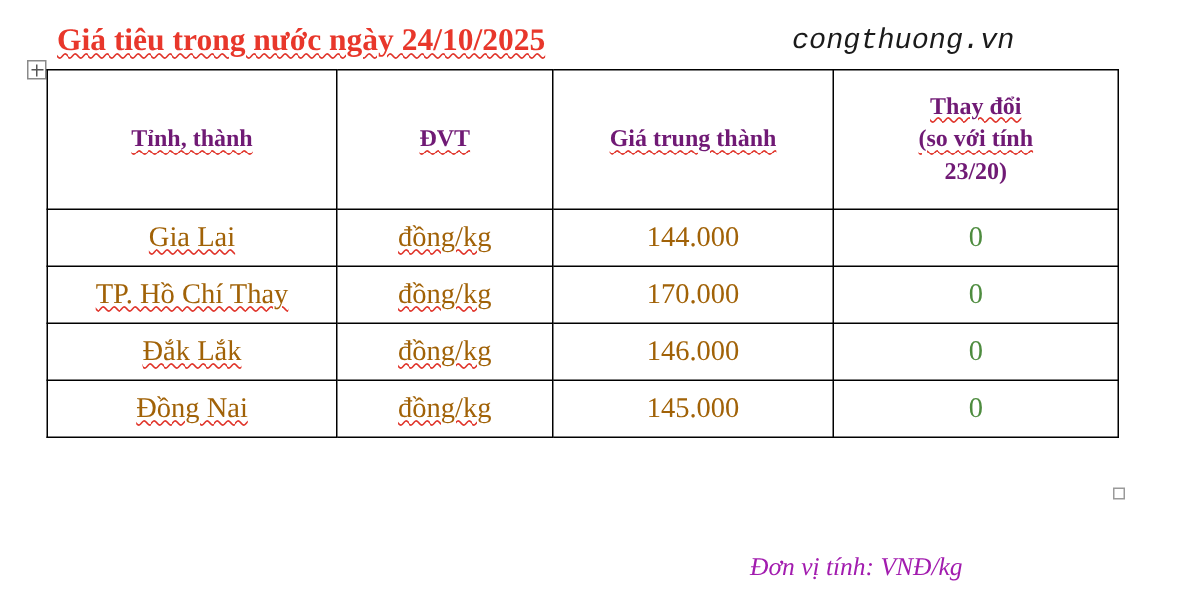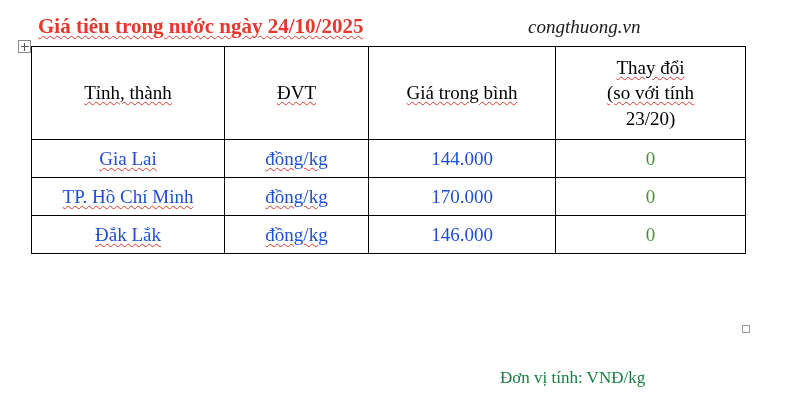--- a/index.html
+++ b/index.html
@@ -30,21 +30,21 @@
     white-space: nowrap;
     text-decoration: underline;
     text-decoration-color: #e8372b;
     text-decoration-thickness: 1px;
     text-underline-offset: 3px;
   }
   .site-label {
     position: absolute;
     left: 528px;
     top: 16px;
-    font-family: Liberation Serif, serif;
+    font-family: Liberation Mono, monospace;
     font-size: 19px;
     font-style: italic;
     color: #1a1a1a;
     white-space: nowrap;
   }
   .move-handle {
     position: absolute;
     left: 18px;
     top: 40px;
     width: 13px;
@@ -92,33 +92,33 @@
   table.price-table td,
   table.price-table th {
     border: 1px solid #000000;
     text-align: center;
     vertical-align: middle;
     padding: 0;
     font-family: "Liberation Serif", serif;
   }
   thead th {
     height: 92px;
-    font-size: 19px;
-    font-weight: normal;
-    color: #000000;
+    font-size: 16px;
+    font-weight: bold;
+    color: #701a75;
     line-height: 1.35;
     padding: 4px 6px;
   }
   thead th .hdr-line {
     display: block;
   }
   tbody td {
     height: 37px;
     font-size: 19px;
-    color: #1d4ed8;
+    color: #a16207;
   }
   tbody td.col-province {
     font-size: 19px;
   }
   tbody td.col-change {
     color: #4e8c3f;
     font-size: 19px;
   }
   .col1 { width: 193px; }
   .col2 { width: 144px; }
@@ -131,21 +131,22 @@
     text-decoration-color: #e0342a;
     text-decoration-thickness: 1px;
     text-underline-offset: 2px;
   }
   .footnote {
     position: absolute;
     left: 500px;
     top: 368px;
     font-family: "Liberation Serif", serif;
     font-size: 17px;
-    color: #15803d;
+    font-style: italic;
+    color: #a21caf;
     white-space: nowrap;
   }
 </style>
 </head>
 <body>
 
 <div class="page">
 
   <div class="title spell-underline">Giá tiêu trong nước ngày 24/10/2025</div>
 
@@ -162,46 +163,52 @@
     </colgroup>
     <thead>
       <tr>
         <th>
           <span class="hdr-line spell-underline">Tỉnh, thành</span>
         </th>
         <th>
           <span class="hdr-line spell-underline">ĐVT</span>
         </th>
         <th>
-          <span class="hdr-line spell-underline">Giá trong bình</span>
+          <span class="hdr-line spell-underline">Giá trung thành</span>
         </th>
         <th>
           <span class="hdr-line spell-underline">Thay đổi</span>
           <span class="hdr-line spell-underline">(so với tính</span>
           <span class="hdr-line">23/20)</span>
         </th>
       </tr>
     </thead>
     <tbody>
       <tr>
         <td class="col-province spell-underline">Gia Lai</td>
         <td class="col-unit spell-underline">đồng/kg</td>
         <td class="col-price">144.000</td>
         <td class="col-change">0</td>
       </tr>
       <tr>
-        <td class="col-province spell-underline">TP. Hồ Chí Minh</td>
+        <td class="col-province spell-underline">TP. Hồ Chí Thay</td>
         <td class="col-unit spell-underline">đồng/kg</td>
         <td class="col-price">170.000</td>
         <td class="col-change">0</td>
       </tr>
       <tr>
         <td class="col-province spell-underline">Đắk Lắk</td>
         <td class="col-unit spell-underline">đồng/kg</td>
         <td class="col-price">146.000</td>
+        <td class="col-change">0</td>
+      </tr>
+      <tr>
+        <td class="col-province spell-underline">Đồng Nai</td>
+        <td class="col-unit spell-underline">đồng/kg</td>
+        <td class="col-price">145.000</td>
         <td class="col-change">0</td>
       </tr>
     </tbody>
   </table>
 
   <div class="resize-handle"></div>
 
   <div class="footnote">Đơn vị tính: VNĐ/kg</div>
 
 </div>

